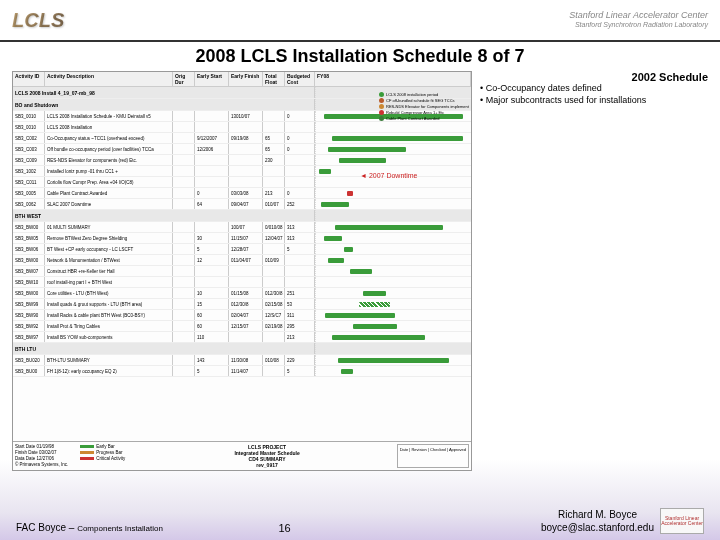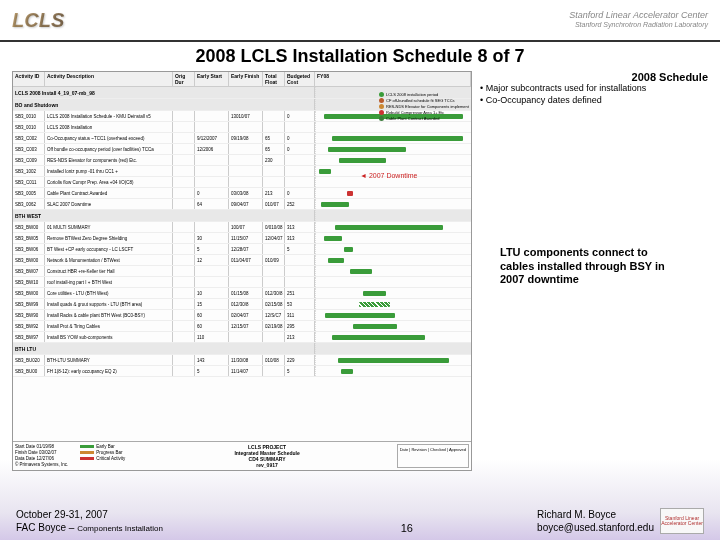--- a/index.html
+++ b/index.html
@@ -37,23 +37,23 @@
 .footer-date { border: 1px solid #aaa; padding: 2px; font-size: 4px; }
 .annotations { flex: 1; font-size: 10px; position: relative; }
 .anno-box { margin-bottom: 4px; }
 .anno-title { font-weight: bold; font-size: 11px; text-align: right; }
 .anno-list { font-size: 9px; line-height: 1.3; }
 .anno-ltu { margin-top: 140px; margin-left: 20px; font-size: 11px; font-weight: bold; line-height: 1.2; width: 170px; }
 .arrow-2007 { position: absolute; left: 360px; top: 105px; font-size: 7px; color: #cc2222; z-index: 5; }
 .slide-footer { position: absolute; bottom: 6px; left: 0; right: 0; padding: 0 16px; display: flex; align-items: flex-end; font-size: 10px; }
 .footer-left { flex: 1; line-height: 1.3; }
 .footer-page { font-size: 11px; }
-.footer-center { flex: 1; text-align: center; }
+.footer-center { flex: 1; text-align: left; }
 .footer-right { display: flex; align-items: center; gap: 6px; }
-.footer-author { text-align: left; line-height: 1.3; }
+.footer-author { text-align: center; line-height: 1.3; }
 .slac-logo { width: 44px; height: 26px; border: 1px solid #aaa; background: #f8f8f8; display: flex; align-items: center; justify-content: center; font-size: 5px; color: #b03030; text-align: center; line-height: 1; }
 .gantt-legend-right { position: absolute; right: 2px; top: 20px; font-size: 4px; width: 90px; }
 .gl-item { display: flex; align-items: center; gap: 2px; margin-bottom: 1px; }
 .gl-dot { width: 5px; height: 5px; border-radius: 50%; }
 </style>
 </head>
 <body>
 
 <div class="slide">
   <div class="header-bar">
@@ -404,37 +404,35 @@
 CD4 SUMMARY
 rev_0917</div>
         <div class="footer-date">Date | Revision | Checked | Approved</div>
       </div>
     </div>
 
     <div class="arrow-2007">◄ <span>2007 Downtime</span></div>
 
     <div class="annotations">
       <div class="anno-box">
-        <div class="anno-title">2008 Schedule</div>
+        <div class="anno-title">2002 Schedule</div>
         <div class="anno-list" id="anno-list">
+            <div>• Co-Occupancy dates defined</div>
             <div>• Major subcontracts used for installations</div>
-            <div>• Co-Occupancy dates defined</div>
           </div>
       </div>
-      <div class="anno-ltu">LTU components connect to cables installed through BSY in 2007 downtime</div>
     </div>
   </div>
 
   <div class="slide-footer">
     <div class="footer-left">
-      <div>October 29-31, 2007</div>
       <div><span>FAC Boyce – </span><span style="font-size:8px">Components Installation</span></div>
     </div>
     <div class="footer-center footer-page">16</div>
     <div class="footer-right">
       <div class="footer-author">
         <div>Richard M. Boyce</div>
-        <div>boyce@used.stanford.edu</div>
+        <div>boyce@slac.stanford.edu</div>
       </div>
       <div class="slac-logo">Stanford Linear Accelerator Center</div>
     </div>
   </div>
 </div>
 
 </body></html>

